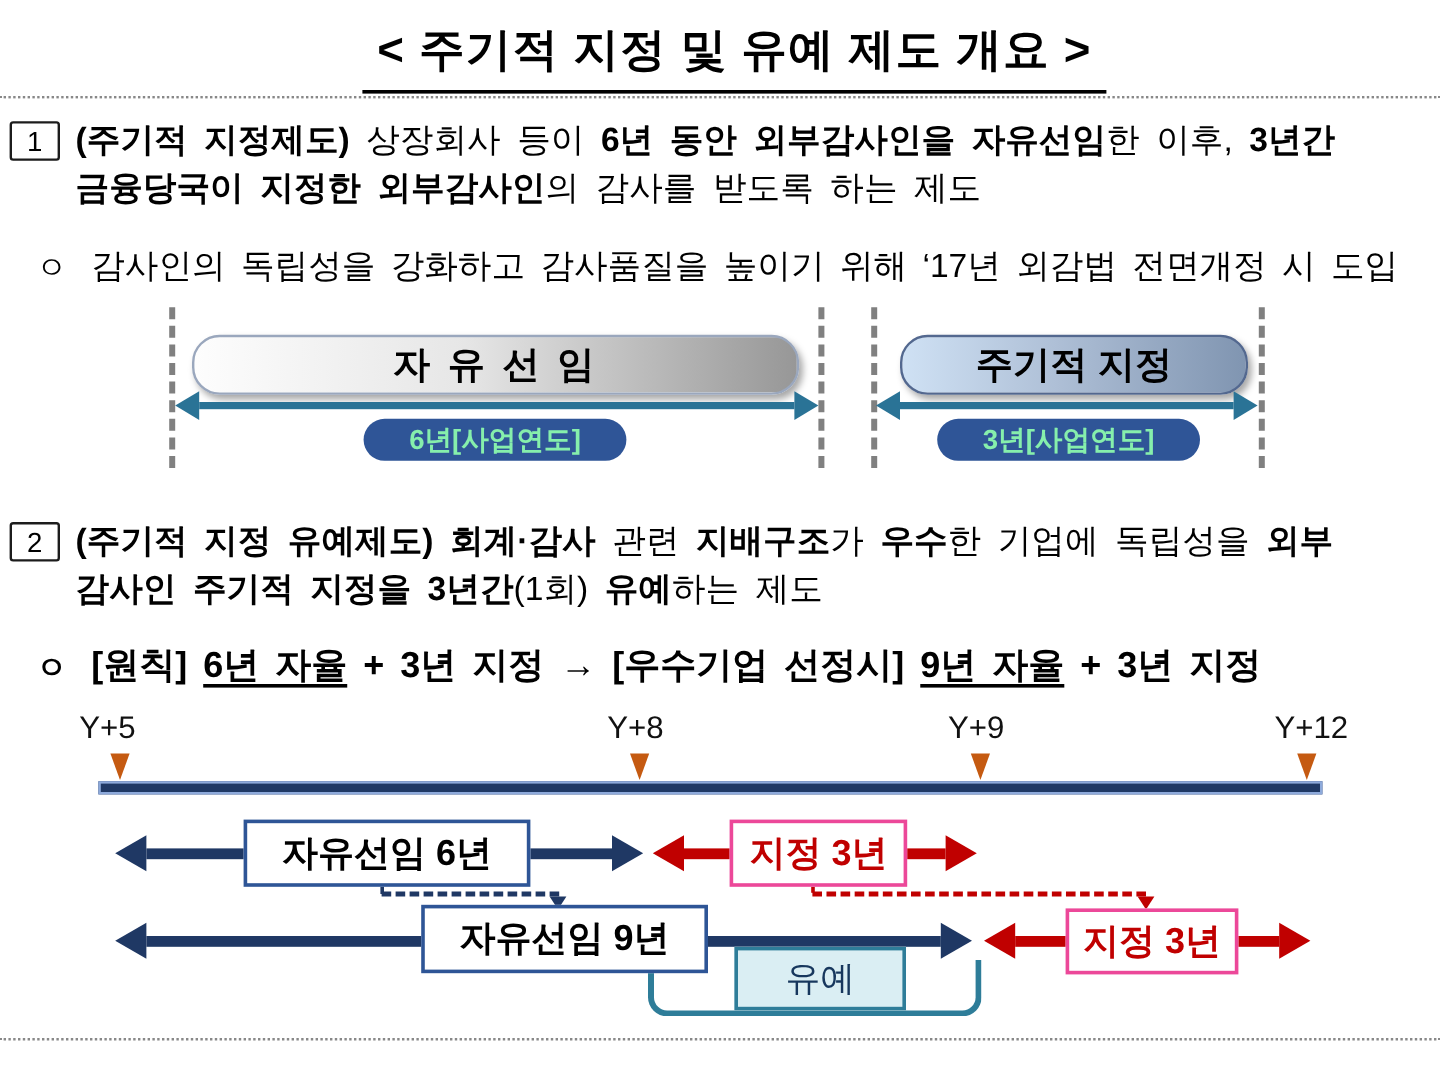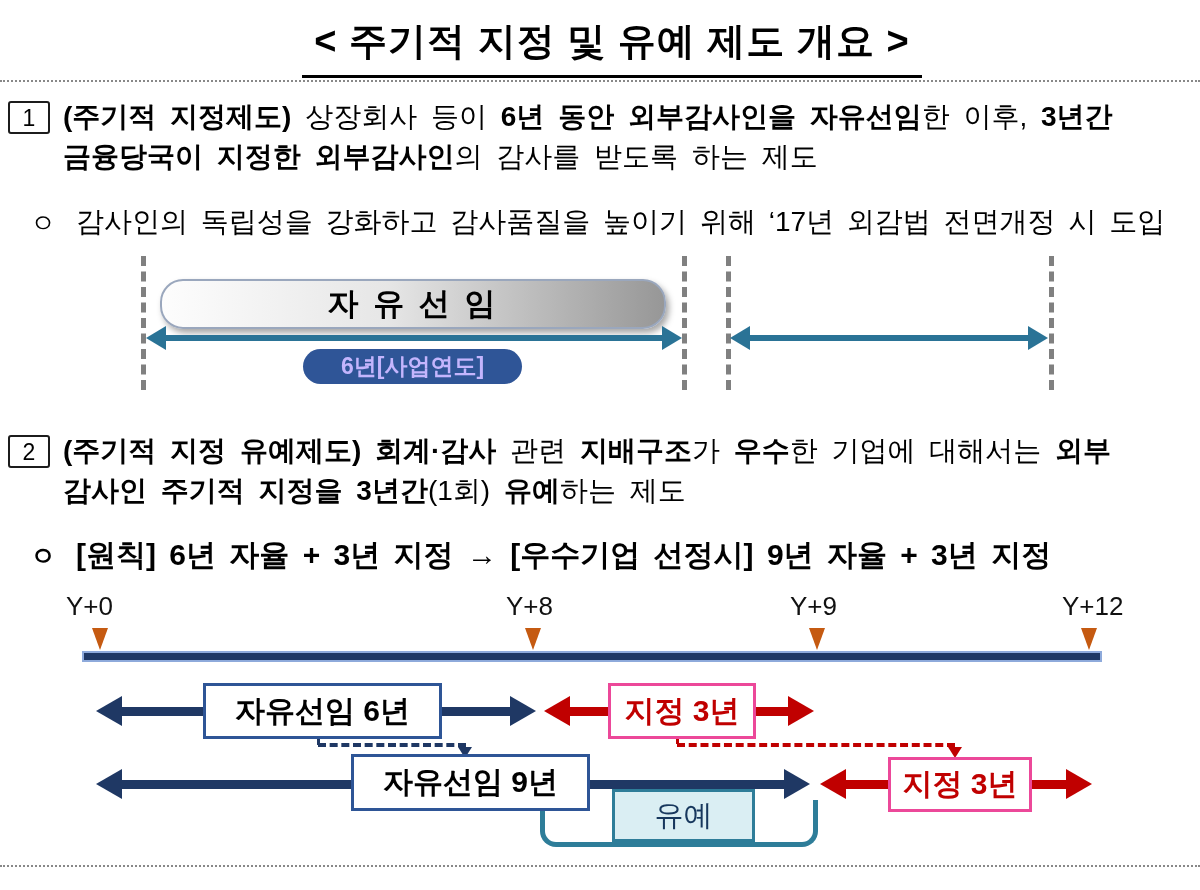--- a/index.html
+++ b/index.html
@@ -15,35 +15,35 @@
   
   .dotline{left:0;width:1200px;height:0;border-top:2px dotted #888;}
 
   
   .para{display:flex;align-items:flex-start;font-size:28px;line-height:40px;word-spacing:6px;}
   .numbox{flex:0 0 auto;width:38px;height:29px;border:2px solid #1c1c1c;border-radius:3px;
           display:flex;align-items:center;justify-content:center;
           font-size:23px;margin:4px 13px 0 0;background:#fff;}
   .ptext{flex:1 1 auto;}
   .b{font-weight:bold;}
-  .u{text-decoration-thickness:3px;text-underline-offset:6px;}
+  .u{text-decoration:underline;text-decoration-thickness:3px;text-underline-offset:6px;}
   .bullet{display:flex;align-items:flex-start;font-size:28px;line-height:38px;word-spacing:5px;}
   .bullet .bmark{flex:0 0 auto;font-size:26px;margin:1px 20px 0 0;}
   .bullet2{font-weight:bold;font-size:30px;}
 
   
   .vdash{width:0;border-left:5px dashed #808080;height:134px;top:256px;}
   .pill{border-radius:23px;display:flex;align-items:center;justify-content:center;
         font-weight:bold;font-size:31px;height:46px;top:279px;
         box-shadow:3px 4px 6px rgba(0,0,0,0.35);}
   .pill-gray{background:linear-gradient(90deg,#fdfdfd 0%,#e6e6e6 45%,#979797 100%);
              border:2px solid #9aa7bd;letter-spacing:3px;}
   .pill-blue{background:linear-gradient(90deg,#cfe1f4 0%,#aebfd6 45%,#8095b1 100%);
              border:2px solid #53688f;}
-  .dpill{border-radius:18px;background:#2f5597;color:#c4b5fd;font-weight:bold;font-size:23px;
+  .dpill{border-radius:18px;background:#2f5597;color:#86efac;font-weight:bold;font-size:23px;
          display:flex;align-items:center;justify-content:center;height:35px;top:349px;}
 
   
   .arr{display:flex;align-items:center;}
   .arr .shaft{flex:1 1 auto;}
   .hl,.hr{width:0;height:0;border-style:solid;flex:0 0 auto;}
   .arr-teal .hl{border-width:12px 20px 12px 0;border-color:transparent #2a7396 transparent transparent;}
   .arr-teal .hr{border-width:12px 0 12px 20px;border-color:transparent transparent transparent #2a7396;}
   .arr-teal .shaft{height:6px;background:#2a7396;}
   .arr-navy .hl{border-width:15px 26px 15px 0;border-color:transparent #1f3864 transparent transparent;}
@@ -101,45 +101,47 @@
     <span class="bmark">ㅇ</span>
     <span class="ptext"><span>감사인의 독립성을 강화하고 감사품질을 높이기 위해 ‘17년 외감법 전면개정 시 도입</span></span>
   </div>
 
   <div class="abs vdash" style="left:141px;"></div>
   <div class="abs vdash" style="left:682px;"></div>
   <div class="abs vdash" style="left:726px;"></div>
   <div class="abs vdash" style="left:1049px;"></div>
 
   <div class="abs pill pill-gray" style="left:160px;width:502px;">자 유 선 임</div>
+  <div class="abs pill pill-blue" style="left:750px;width:286px;">주기적 지정</div>
 
   <div class="abs arr arr-teal" style="left:146px;top:326px;width:536px;">
     <span class="hl"></span>
     <span class="shaft"></span>
     <span class="hr"></span>
   </div>
   <div class="abs arr arr-teal" style="left:730px;top:326px;width:318px;">
     <span class="hl"></span>
     <span class="shaft"></span>
     <span class="hr"></span>
   </div>
 
   <div class="abs dpill" style="left:303px;width:219px;">6년[사업연도]</div>
+  <div class="abs dpill" style="left:781px;width:219px;">3년[사업연도]</div>
 
   <div class="abs para" style="left:8px;top:431px;width:1186px;">
     <span class="numbox">2</span>
-    <span class="ptext"><span class="b">(주기적 지정 유예제도) </span><span class="b">회계·감사</span><span> 관련 </span><span class="b">지배구조</span><span>가 </span><span class="b">우수</span><span>한 기업에 대해서는 </span><span class="b">외부</span><br><span class="b">감사인 주기적 지정을 </span><span class="b">3년간</span><span>(1회) </span><span class="b">유예</span><span>하는 제도</span></span>
+    <span class="ptext"><span class="b">(주기적 지정 유예제도) </span><span class="b">회계·감사</span><span> 관련 </span><span class="b">지배구조</span><span>가 </span><span class="b">우수</span><span>한 기업에 독립성을 </span><span class="b">외부</span><br><span class="b">감사인 주기적 지정을 </span><span class="b">3년간</span><span>(1회) </span><span class="b">유예</span><span>하는 제도</span></span>
   </div>
 
   <div class="abs bullet bullet2" style="left:30px;top:536px;width:1160px;">
     <span class="bmark">ㅇ</span>
     <span class="ptext"><span class="b">[원칙] </span><span class="b u">6년 자율</span><span class="b"> + 3년 지정 → [우수기업 선정시] </span><span class="b u">9년 자율</span><span class="b"> + 3년 지정</span></span>
   </div>
 
-  <div class="abs tlabel" style="left:66px;">Y+0</div>
+  <div class="abs tlabel" style="left:66px;">Y+5</div>
   <div class="abs tlabel" style="left:506px;">Y+8</div>
   <div class="abs tlabel" style="left:790px;">Y+9</div>
   <div class="abs tlabel" style="left:1062px;">Y+12</div>
 
   <div class="abs tick" style="left:92px;"></div>
   <div class="abs tick" style="left:525px;"></div>
   <div class="abs tick" style="left:809px;"></div>
   <div class="abs tick" style="left:1081px;"></div>
 
   <div class="abs tbar"></div>

